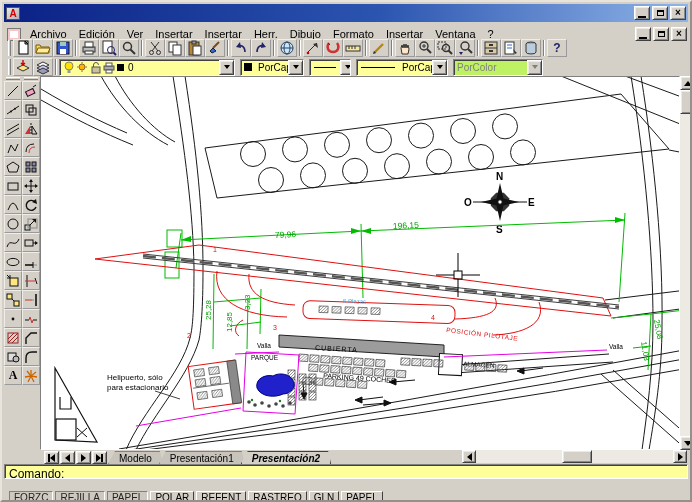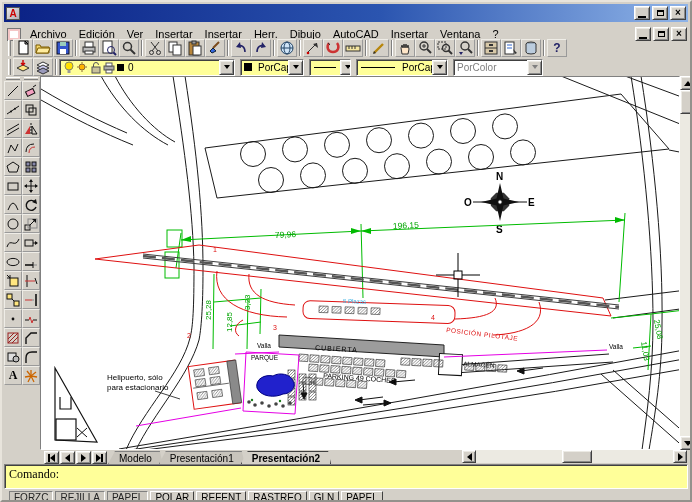--- a/index.html
+++ b/index.html
@@ -34,21 +34,21 @@
   .grip{width:3px;height:16px;margin:0 2px;border-left:1px solid #fff;border-right:1px solid #808080;background:#D4D0C8;}
   .tbtn{width:20px;height:18px;display:flex;align-items:center;justify-content:center;
     border:1px solid;border-color:#EFEDE7 #9A9A9A #9A9A9A #EFEDE7;background:#D4D0C8;padding:0;}
   .sep{width:2px;height:16px;margin:0 2px;border-left:1px solid #808080;border-right:1px solid #fff;}
   .combo{height:17px;display:flex;align-items:center;background:#FFFF99;
     border:1px solid;border-color:#808080 #fff #fff #808080;box-shadow:inset 1px 1px 0 #404040;
     font-size:10px;margin-right:5px;overflow:hidden;white-space:nowrap;position:relative;}
   .combo .val{padding:0 3px;overflow:hidden;white-space:nowrap;}
   .combo .dd{margin-left:auto;width:15px;height:15px;flex:0 0 15px;display:flex;align-items:center;justify-content:center;}
   .tri-down{width:0;height:0;border-left:3px solid transparent;border-right:3px solid transparent;border-top:4px solid #000;}
-  .combo.disabled{background:#ffffff;color:#808080;}
+  .combo.disabled{background:#bef264;color:#808080;}
   .combo.disabled .tri-down{border-top-color:#808080;}
   .swatch{width:8px;height:8px;background:#000;margin:0 3px;flex:0 0 8px;}
   .ltline{width:34px;height:1px;background:#000;margin:0 4px;flex:0 0 34px;}
   .ltline.short{width:22px;flex-basis:22px;}
   
   #main{position:absolute;left:2px;top:74px;width:688px;height:374px;background:#D4D0C8;}
   #palettes{position:absolute;left:0;top:0;width:36px;height:374px;}
   .pal{position:absolute;top:0;width:18px;}
   .hgrip{height:3px;margin:1px 2px;border-top:1px solid #fff;border-bottom:1px solid #808080;}
   .ptn{width:18px;height:19px;display:flex;align-items:center;justify-content:center;
@@ -61,29 +61,29 @@
   .tri-dn{width:0;height:0;border-left:4px solid transparent;border-right:4px solid transparent;border-top:5px solid #000;}
   .tri-l{width:0;height:0;border-top:4px solid transparent;border-bottom:4px solid transparent;border-right:5px solid #000;}
   .tri-r{width:0;height:0;border-top:4px solid transparent;border-bottom:4px solid transparent;border-left:5px solid #000;}
   
   #tabrow{position:absolute;left:2px;top:448px;right:2px;height:14px;display:flex;align-items:flex-end;}
   .navbtn{width:15px;height:13px;display:flex;align-items:center;justify-content:center;padding:0;margin-right:1px;}
   .navbtn .bar{width:2px;height:8px;background:#000;}
   .tab{height:13px;padding:0 10px;font-size:10px;display:flex;align-items:center;
     background:#C8C4BC;border:1px solid #808080;border-bottom:none;
     clip-path:polygon(7px 0,calc(100% - 3px) 0,100% 100%,0 100%);margin-right:-4px;}
-  .tab.active{background:#D4D0C8;font-weight:bold;z-index:2;border-color:#404040;margin-top:24px;}
+  .tab.active{background:#D4D0C8;font-weight:bold;font-style:italic;z-index:2;border-color:#404040;margin-top:24px;}
   #hscroll{position:absolute;left:458px;top:0px;width:225px;height:13px;background:#ECEAE2;}
   #hscroll .sbtn{height:13px;width:14px;}
   .hthumb{position:absolute;left:100px;top:0;width:30px;height:13px;}
   .vthumb{position:absolute;left:0;top:14px;width:16px;height:24px;}
   
-  #cmd{position:absolute;left:2px;top:462px;right:2px;height:25px;background:#FFFF99;
+  #cmd{position:absolute;left:2px;top:462px;right:2px;height:15px;background:#FFFF99;
     border:1px solid;border-color:#808080 #fff #fff #808080;box-shadow:inset 1px 1px 0 #404040;
-    font-family:Liberation Serif, serif;font-size:12px;padding:2px 4px;}
+    font-family:Liberation Sans, sans-serif;font-size:12px;padding:2px 4px;}
   
   #statusbar{position:absolute;left:2px;top:488px;right:2px;height:14px;display:flex;align-items:center;gap:2px;font-size:10px;}
   #coords{width:163px;height:13px;border:1px solid;border-color:#808080 #fff #fff #808080;
     padding:0 4px;display:flex;align-items:center;font-size:10px;}
   .toggle{height:13px;padding:0 4px;display:flex;align-items:center;font-size:10px;
     border:1px solid;border-color:#fff #404040 #404040 #fff;background:#D4D0C8;}
   .toggle.pressed{border-color:#808080 #fff #fff #808080;background:#CDC9C1;color:#222;}
   svg text{font-family:"Liberation Sans",sans-serif;}
 </style>
 </head>
@@ -108,21 +108,21 @@
 
   <div id="menubar">
     <div class="micon"></div>
     <div class="mitem">Archivo</div>
     <div class="mitem">Edición</div>
     <div class="mitem">Ver</div>
     <div class="mitem">Insertar</div>
     <div class="mitem">Insertar</div>
     <div class="mitem">Herr.</div>
     <div class="mitem">Dibujo</div>
-    <div class="mitem">AutoCAD</div>
+    <div class="mitem">Formato</div>
     <div class="mitem">Insertar</div>
     <div class="mitem">Ventana</div>
     <div class="mitem">?</div>
     <div class="winbtns">
       <button class="wbtn raised">
           <span class="glyph-min"></span>
         </button>
       <button class="wbtn raised">
           <span class="glyph-res"></span>
         </button>

